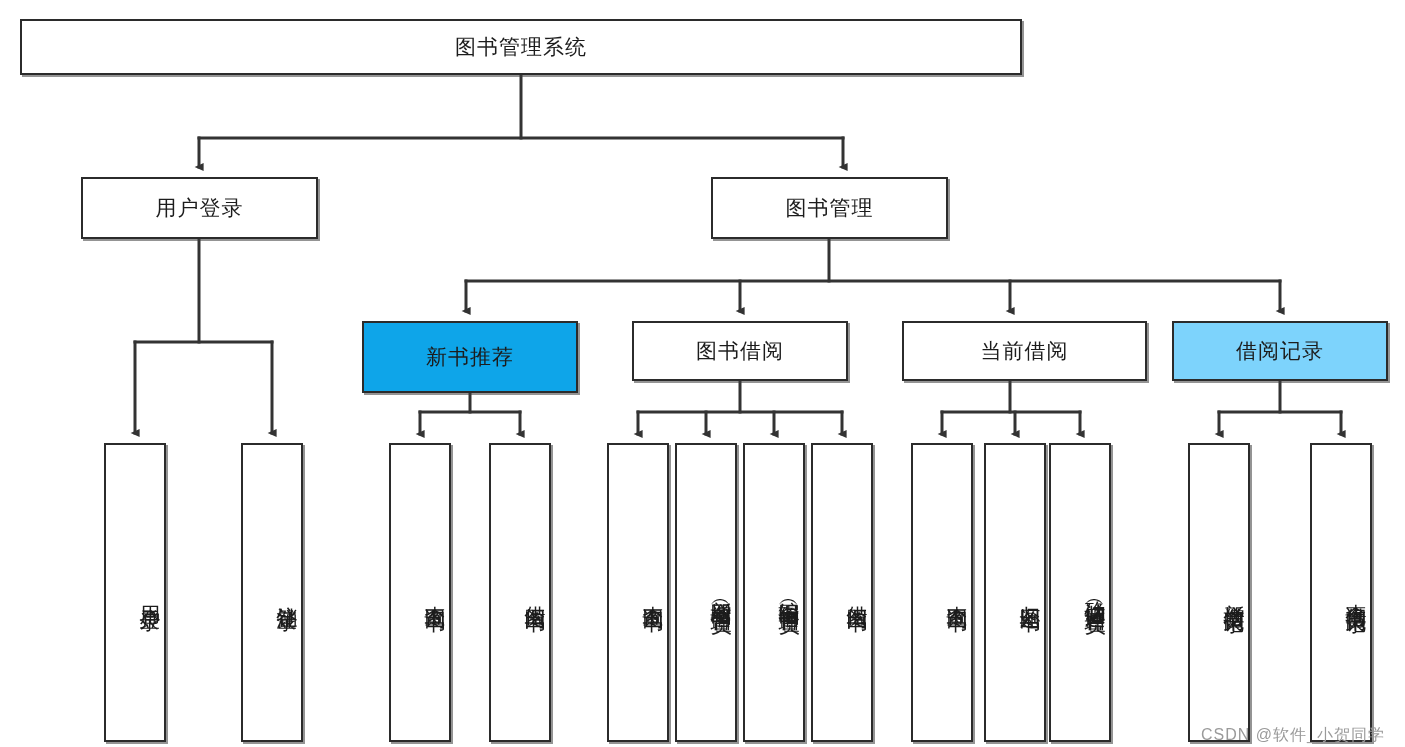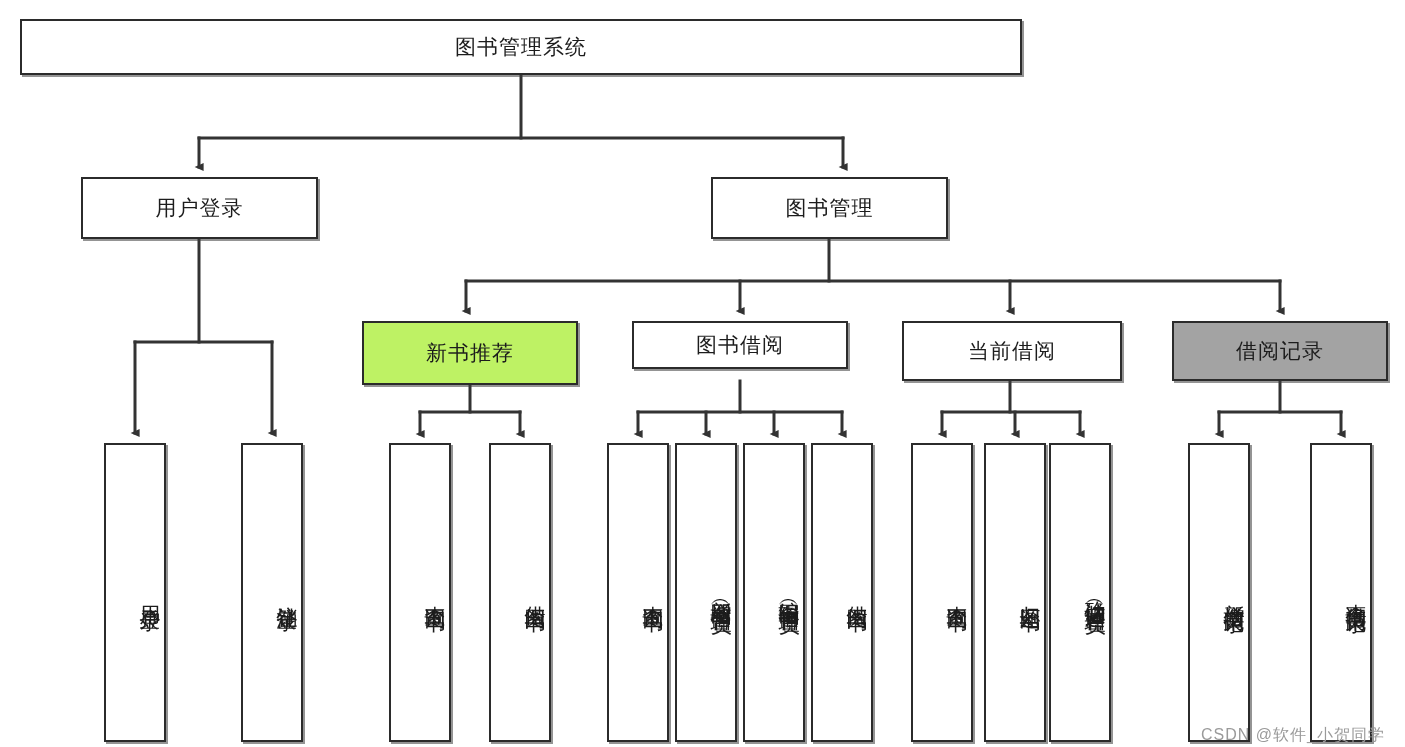--- a/index.html
+++ b/index.html
@@ -125,30 +125,30 @@
     <span>图书管理系统</span>
   </div>
 
   <div class="node horiz" style="left: 81px; top: 170px; width: 237px; height: 62px; border-color: rgb(43, 43, 43); background: rgb(255, 255, 255);">
     <span>用户登录</span>
   </div>
   <div class="node horiz" style="left: 711px; top: 170px; width: 237px; height: 62px; border-color: rgb(43, 43, 43); background: rgb(255, 255, 255);">
     <span>图书管理</span>
   </div>
 
-  <div class="node horiz" style="left: 362px; top: 314px; width: 216px; height: 64px; border-color: rgb(43, 43, 43); background: #bef264;">
+  <div class="node horiz" style="left: 362px; top: 314px; width: 216px; height: 72px; border-color: rgb(43, 43, 43); background: #0ea5e9;">
     <span>新书推荐</span>
   </div>
-  <div class="node horiz" style="left: 632px; top: 314px; width: 216px; height: 48px; border-color: rgb(43, 43, 43); background: rgb(255, 255, 255);">
+  <div class="node horiz" style="left: 632px; top: 314px; width: 216px; height: 60px; border-color: rgb(43, 43, 43); background: rgb(255, 255, 255);">
     <span>图书借阅</span>
   </div>
-  <div class="node horiz" style="left: 902px; top: 314px; width: 220px; height: 60px; border-color: rgb(43, 43, 43); background: rgb(255, 255, 255);">
+  <div class="node horiz" style="left: 902px; top: 314px; width: 245px; height: 60px; border-color: rgb(43, 43, 43); background: rgb(255, 255, 255);">
     <span>当前借阅</span>
   </div>
-  <div class="node horiz" style="left: 1172px; top: 314px; width: 216px; height: 60px; border-color: rgb(43, 43, 43); background: #a3a3a3;">
+  <div class="node horiz" style="left: 1172px; top: 314px; width: 216px; height: 60px; border-color: rgb(43, 43, 43); background: #7dd3fc;">
     <span>借阅记录</span>
   </div>
 
   <div class="node vert" style="left: 104px; top: 436px; width: 62px; height: 299px; border-color: rgb(43, 43, 43); background: rgb(255, 255, 255);">
     <span class="vtext">用户登录</span>
   </div>
   <div class="node vert" style="left: 241px; top: 436px; width: 62px; height: 299px; border-color: rgb(43, 43, 43); background: rgb(255, 255, 255);">
     <span class="vtext">注销登录</span>
   </div>
   <div class="node vert" style="left: 389px; top: 436px; width: 62px; height: 299px; border-color: rgb(43, 43, 43); background: rgb(255, 255, 255);">

